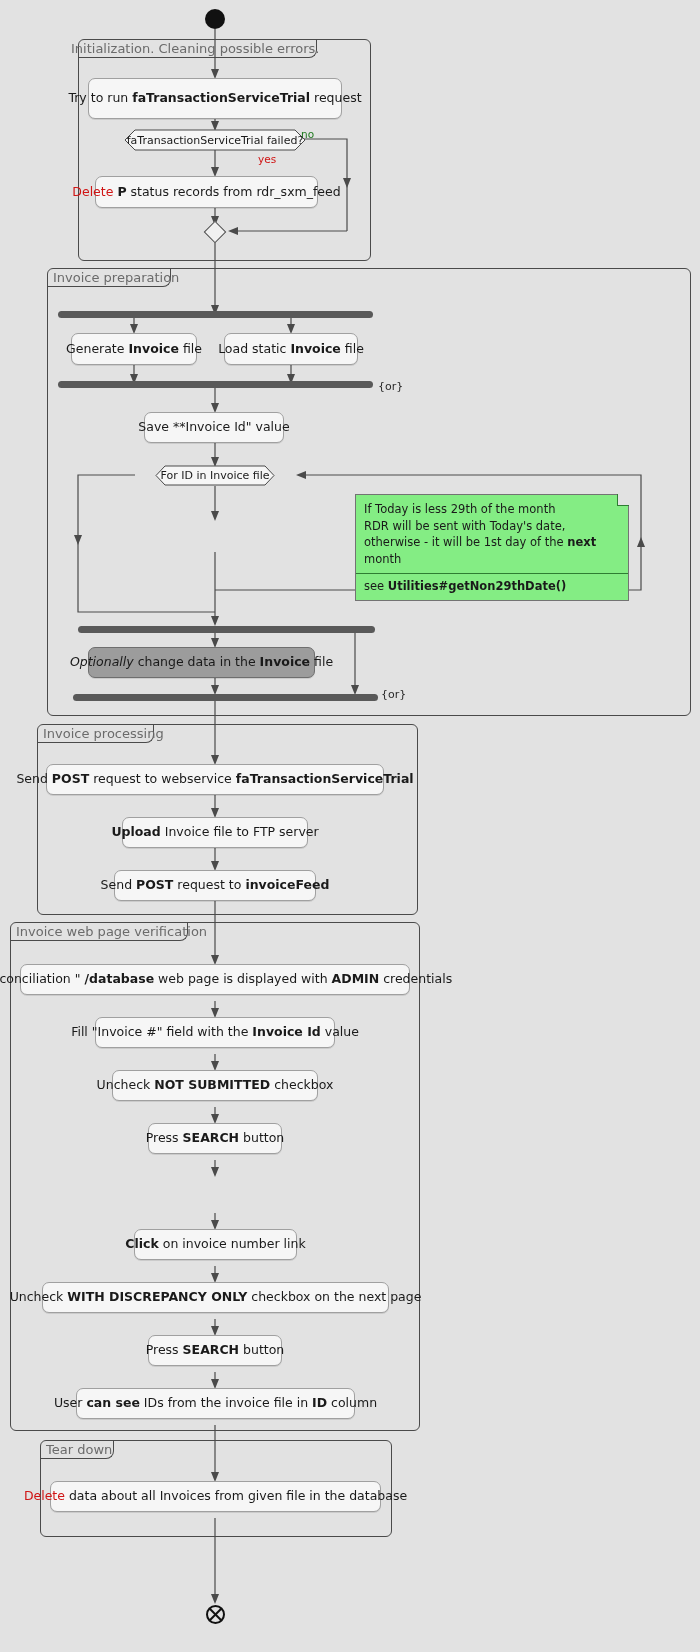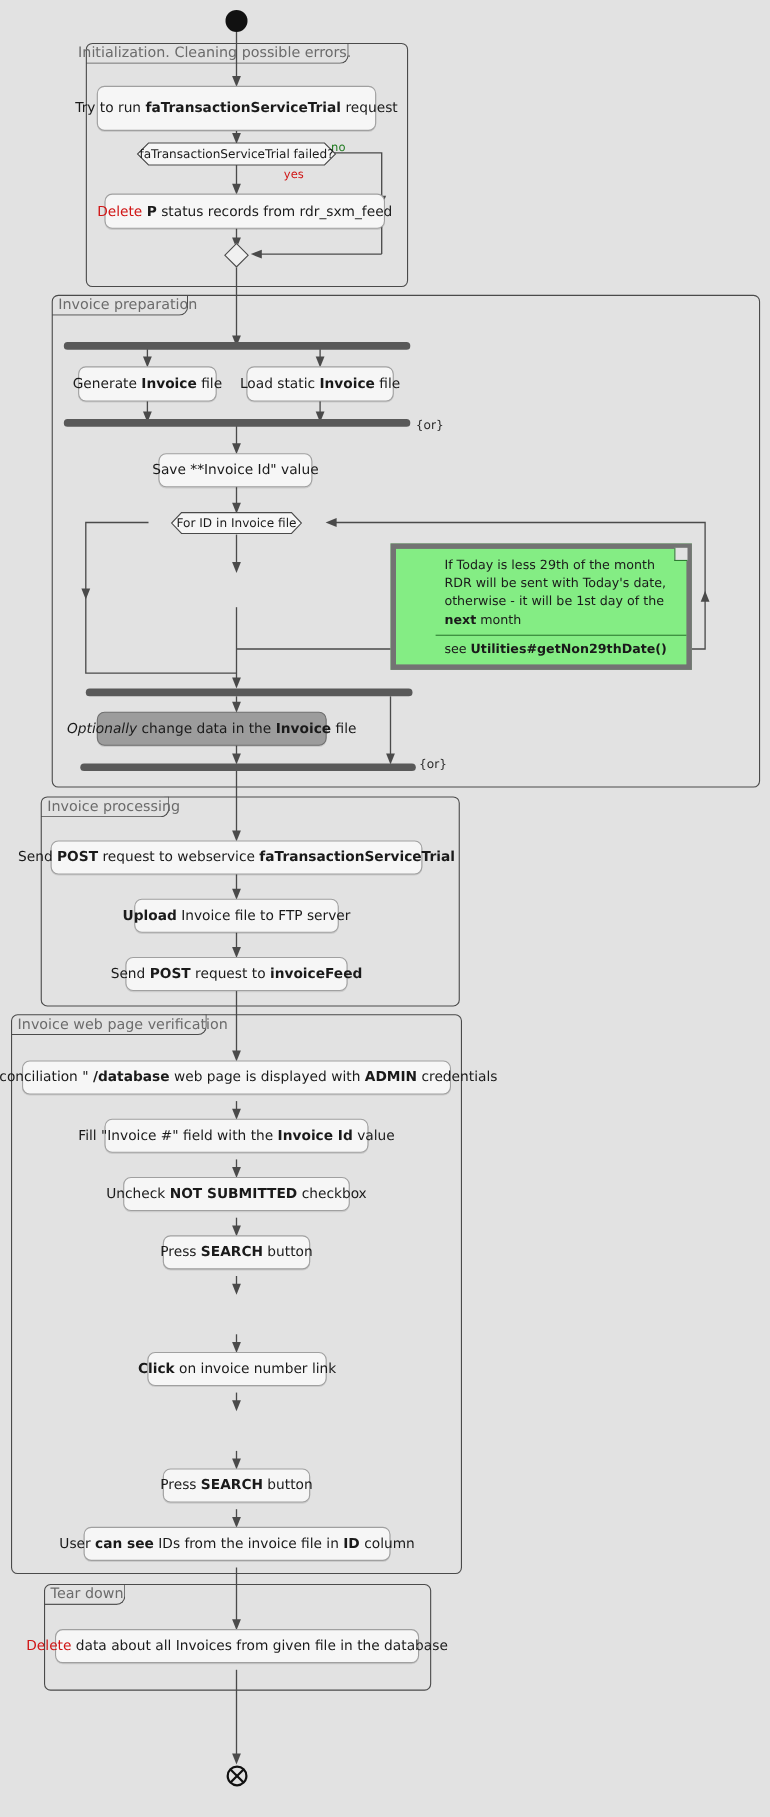--- a/index.html
+++ b/index.html
@@ -120,24 +120,23 @@
     border-radius: 50%;
     border: 2px solid #111;
     box-sizing: border-box;
   }
 
   
   .note {
     position: absolute;
     box-sizing: border-box;
     background: #84ed84;
-    border: 5px solid #737373;
+    border: 1px solid #737373;
     font-size: 11.5px;
     color: #1a1a1a;
-    padding-left: 36px;
   }
   .note-body { padding: 6px 8px 5px 8px; line-height: 1.45; }
   .note-sep {
     border-top: 1px solid #2e7d32;
     margin: 0;
   }
   .note-foot { padding: 5px 8px 6px 8px; line-height: 1.35; }
   .note-fold {
     position: absolute;
     right: -1px; top: -1px;
@@ -298,21 +297,21 @@
   <div class="hexa" style="left:124px; top:129px; width:182px; height:22px;">
     <svg class="hexa-bg" viewBox="0 0 182 22" preserveAspectRatio="none">
       <polygon points="11,1 171,1 181,11 171,21 11,21 1,11" fill="#f6f6f6" stroke="#4a4a4a" stroke-width="1"></polygon>
     </svg>
     <span class="hexa-txt">faTransactionServiceTrial failed?</span>
   </div>
 
   <div class="elabel yes" style="left:218px; top:153px;">yes</div>
   <div class="elabel no" style="left:301px; top:128px;">no</div>
 
-  <div class="act" style="left:95px; top:176px; width:255px; height:32px;">
+  <div class="act" style="left:95px; top:176px; width:223px; height:32px;">
     <span><span class="red">Delete</span>&nbsp;<b>P</b>&nbsp;status records from rdr_sxm_feed</span>
   </div>
 
   <div class="diamond" style="left:207px; top:224px; width:16px; height:16px;"></div>
 
   <div class="bar" style="left:58px; top:311px; width:315px;"></div>
 
   <div class="act" style="left:71px; top:333px; width:126px; height:32px;">
     <span>Generate&nbsp;<b>Invoice</b>&nbsp;file</span>
   </div>
@@ -342,21 +341,21 @@
       <div>If Today is less 29th of the month</div>
       <div>RDR will be sent with Today's date,</div>
       <div><span>otherwise - it will be 1st day of the </span><b>next</b><span> month</span></div>
     </div>
     <div class="note-sep"></div>
     <div class="note-foot"><span>see </span><b>Utilities#getNon29thDate()</b></div>
   </div>
 
   <div class="bar" style="left:78px; top:626px; width:297px;"></div>
 
-  <div class="act gray" style="left:88px; top:647px; width:209px; height:31px;">
+  <div class="act gray" style="left:88px; top:647px; width:227px; height:31px;">
     <span><i>Optionally</i>&nbsp;change data in the&nbsp;<b>Invoice</b>&nbsp;file</span>
   </div>
 
   <div class="bar" style="left:73px; top:694px; width:305px;"></div>
   <div class="elabel or" style="left:381px; top:688px;">{or}</div>
 
   <div class="act" style="left:46px; top:764px; width:338px; height:31px;">
     <span>Send&nbsp;<b>POST</b>&nbsp;request to webservice&nbsp;<b>faTransactionServiceTrial</b></span>
   </div>
 
@@ -382,20 +381,23 @@
 
   <div class="act" style="left:148px; top:1123px; width:134px; height:31px;">
     <span>Press&nbsp;<b>SEARCH</b>&nbsp;button</span>
   </div>
 
 
   <div class="act" style="left:134px; top:1229px; width:163px; height:31px;">
     <span><b>Click</b>&nbsp;on invoice number link</span>
   </div>
 
+  <div class="act" style="left:42px; top:1282px; width:347px; height:31px;">
+    <span>Uncheck&nbsp;<b>WITH DISCREPANCY ONLY</b>&nbsp;checkbox on the next page</span>
+  </div>
 
   <div class="act" style="left:148px; top:1335px; width:134px; height:31px;">
     <span>Press&nbsp;<b>SEARCH</b>&nbsp;button</span>
   </div>
 
   <div class="act" style="left:76px; top:1388px; width:279px; height:31px;">
     <span>User&nbsp;<b>can see</b>&nbsp;IDs from the invoice file in&nbsp;<b>ID</b>&nbsp;column</span>
   </div>
 
   <div class="act" style="left:50px; top:1481px; width:331px; height:31px;">

